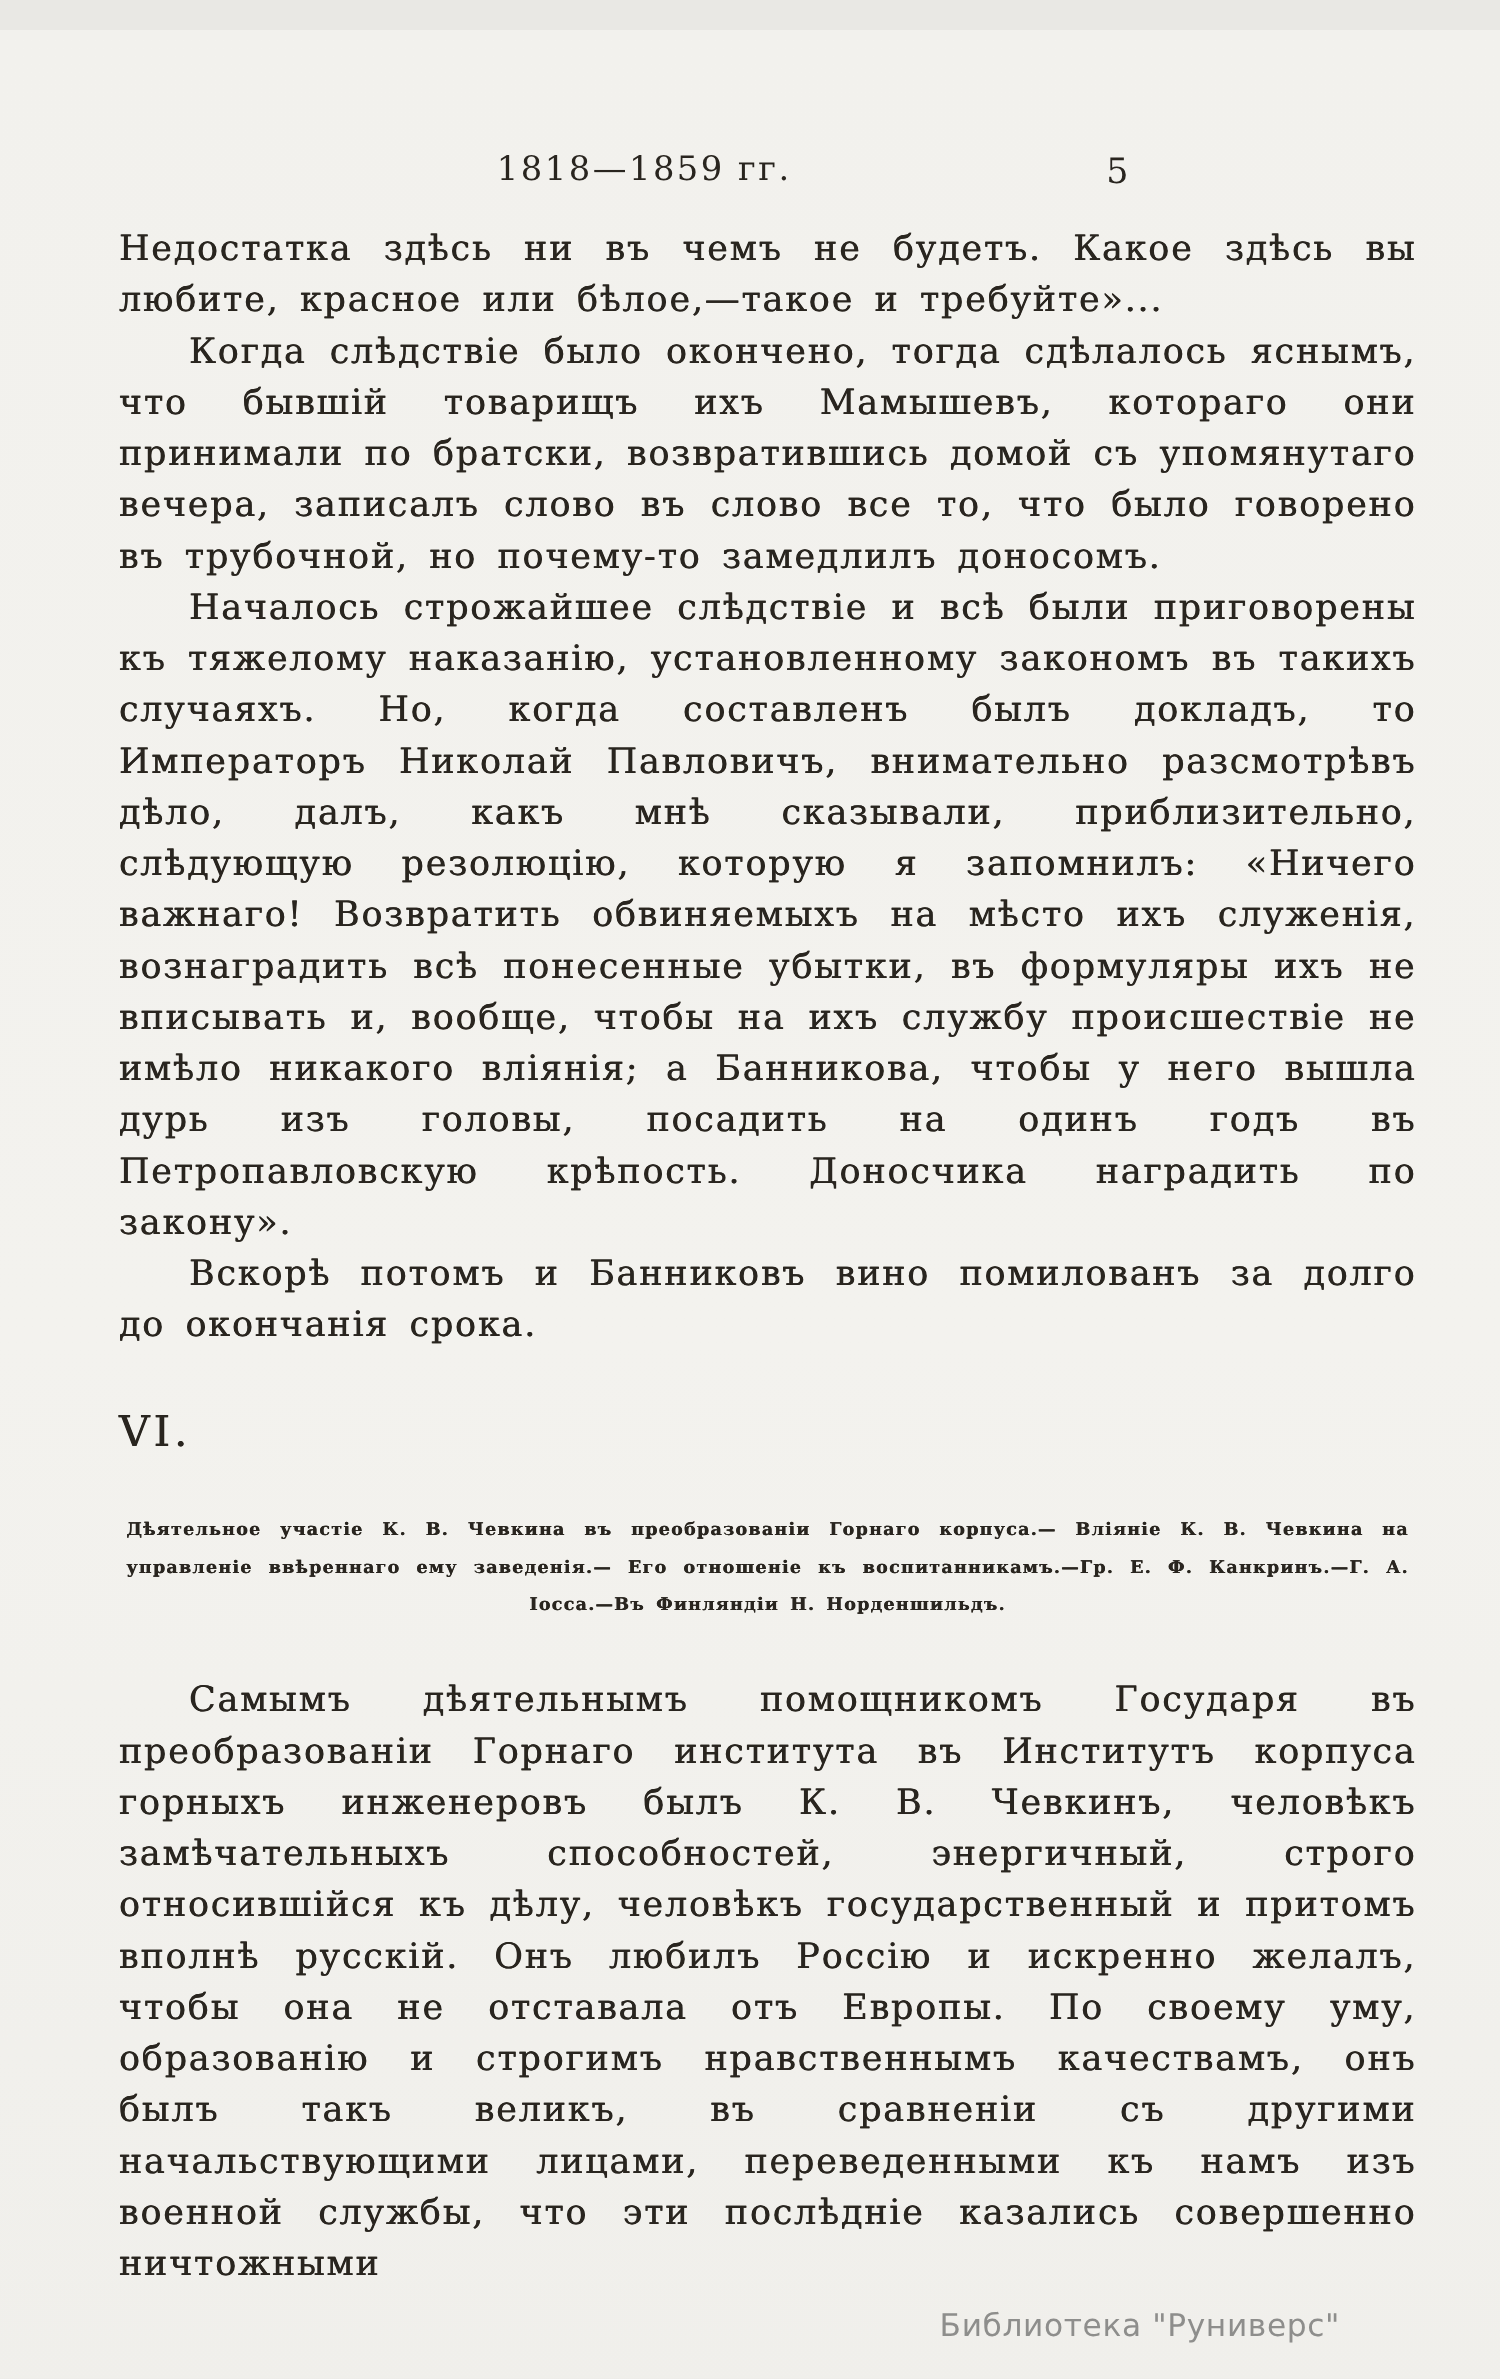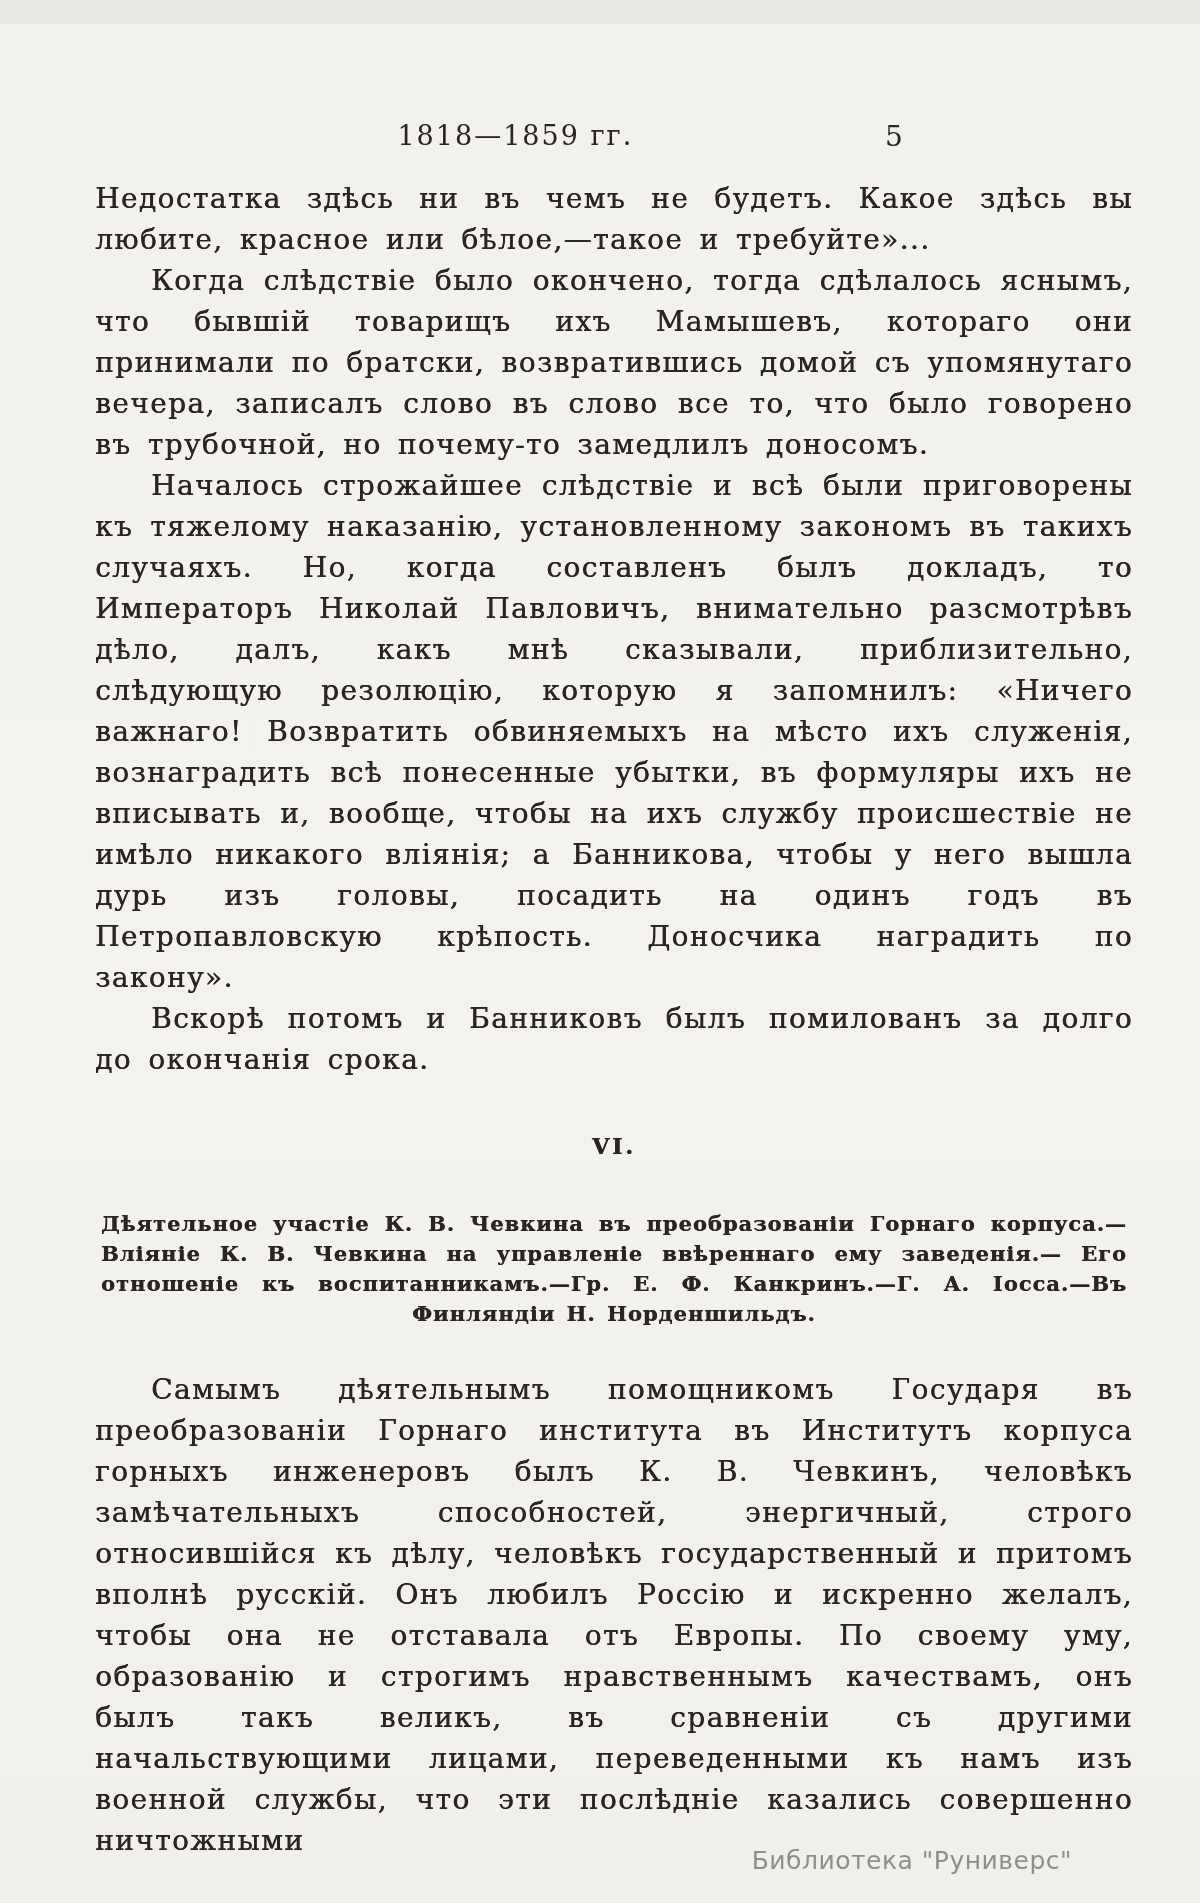--- a/index.html
+++ b/index.html
@@ -54,29 +54,29 @@
     text-shadow: 0.4px 0 0 currentColor;
   }
   .para {
     margin: 0;
     text-indent: 56px;
   }
   .para.no-indent {
     text-indent: 0;
   }
   .chapter-heading {
-    text-align: center;
-    font-size: 22px;
-    font-weight: bold;
+    text-align: left;
+    font-size: 34px;
+    font-weight: normal;
     letter-spacing: 3px;
     margin: 46px 0 42px 0;
     text-indent: 0;
   }
   .chapter-abstract {
-    font-size: 21px;
+    font-size: 14px;
     line-height: 30px;
     font-weight: bold;
     text-align: justify;
     text-align-last: center;
     letter-spacing: 1px;
     word-spacing: 3px;
     margin: 0 6px 40px 6px;
     text-indent: 0;
     text-shadow: 0.3px 0 0 currentColor;
   }
@@ -102,21 +102,21 @@
   </header>
 
   <div class="text-column">
 
     <p class="para no-indent">Недостатка здѣсь ни въ чемъ не будетъ. Какое здѣсь вы любите, красное или бѣлое,—такое и требуйте»...</p>
 
     <p class="para">Когда слѣдствіе было окончено, тогда сдѣлалось яснымъ, что бывшій товарищъ ихъ Мамышевъ, котораго они принимали по братски, возвратившись домой съ упомянутаго вечера, записалъ слово въ слово все то, что было говорено въ трубочной, но почему-то замедлилъ доносомъ.</p>
 
     <p class="para">Началось строжайшее слѣдствіе и всѣ были приговорены къ тяжелому наказанію, установленному закономъ въ такихъ случаяхъ. Но, когда составленъ былъ докладъ, то Императоръ Николай Павловичъ, внимательно разсмотрѣвъ дѣло, далъ, какъ мнѣ сказывали, приблизительно, слѣдующую резолюцію, которую я запомнилъ: «Ничего важнаго! Возвратить обвиняемыхъ на мѣсто ихъ служенія, вознаградить всѣ понесенные убытки, въ формуляры ихъ не вписывать и, вообще, чтобы на ихъ службу происшествіе не имѣло никакого вліянія; а Банникова, чтобы у него вышла дурь изъ головы, посадить на одинъ годъ въ Петропавловскую крѣпость. Доносчика наградить по закону».</p>
 
-    <p class="para">Вскорѣ потомъ и Банниковъ былъ помилованъ за долго до окончанія срока.</p>
+    <p class="para">Вскорѣ потомъ и Банниковъ вино помилованъ за долго до окончанія срока.</p>
 
     <h2 class="chapter-heading">VI.</h2>
 
     <p class="chapter-abstract">Дѣятельное участіе К. В. Чевкина въ преобразованіи Горнаго корпуса.— Вліяніе К. В. Чевкина на управленіе ввѣреннаго ему заведенія.— Его отношеніе къ воспитанникамъ.—Гр. Е. Ф. Канкринъ.—Г. А. Іосса.—Въ Финляндіи Н. Норденшильдъ.</p>
 
     <p class="para">Самымъ дѣятельнымъ помощникомъ Государя въ преобразованіи Горнаго института въ Институтъ корпуса горныхъ инженеровъ былъ К. В. Чевкинъ, человѣкъ замѣчательныхъ способностей, энергичный, строго относившійся къ дѣлу, человѣкъ государственный и притомъ вполнѣ русскій. Онъ любилъ Россію и искренно желалъ, чтобы она не отставала отъ Европы. По своему уму, образованію и строгимъ нравственнымъ качествамъ, онъ былъ такъ великъ, въ сравненіи съ другими начальствующими лицами, переведенными къ намъ изъ военной службы, что эти послѣдніе казались совершенно ничтожными</p>
 
   </div>
 
   <div class="watermark">Библиотека "Руниверс"</div>

